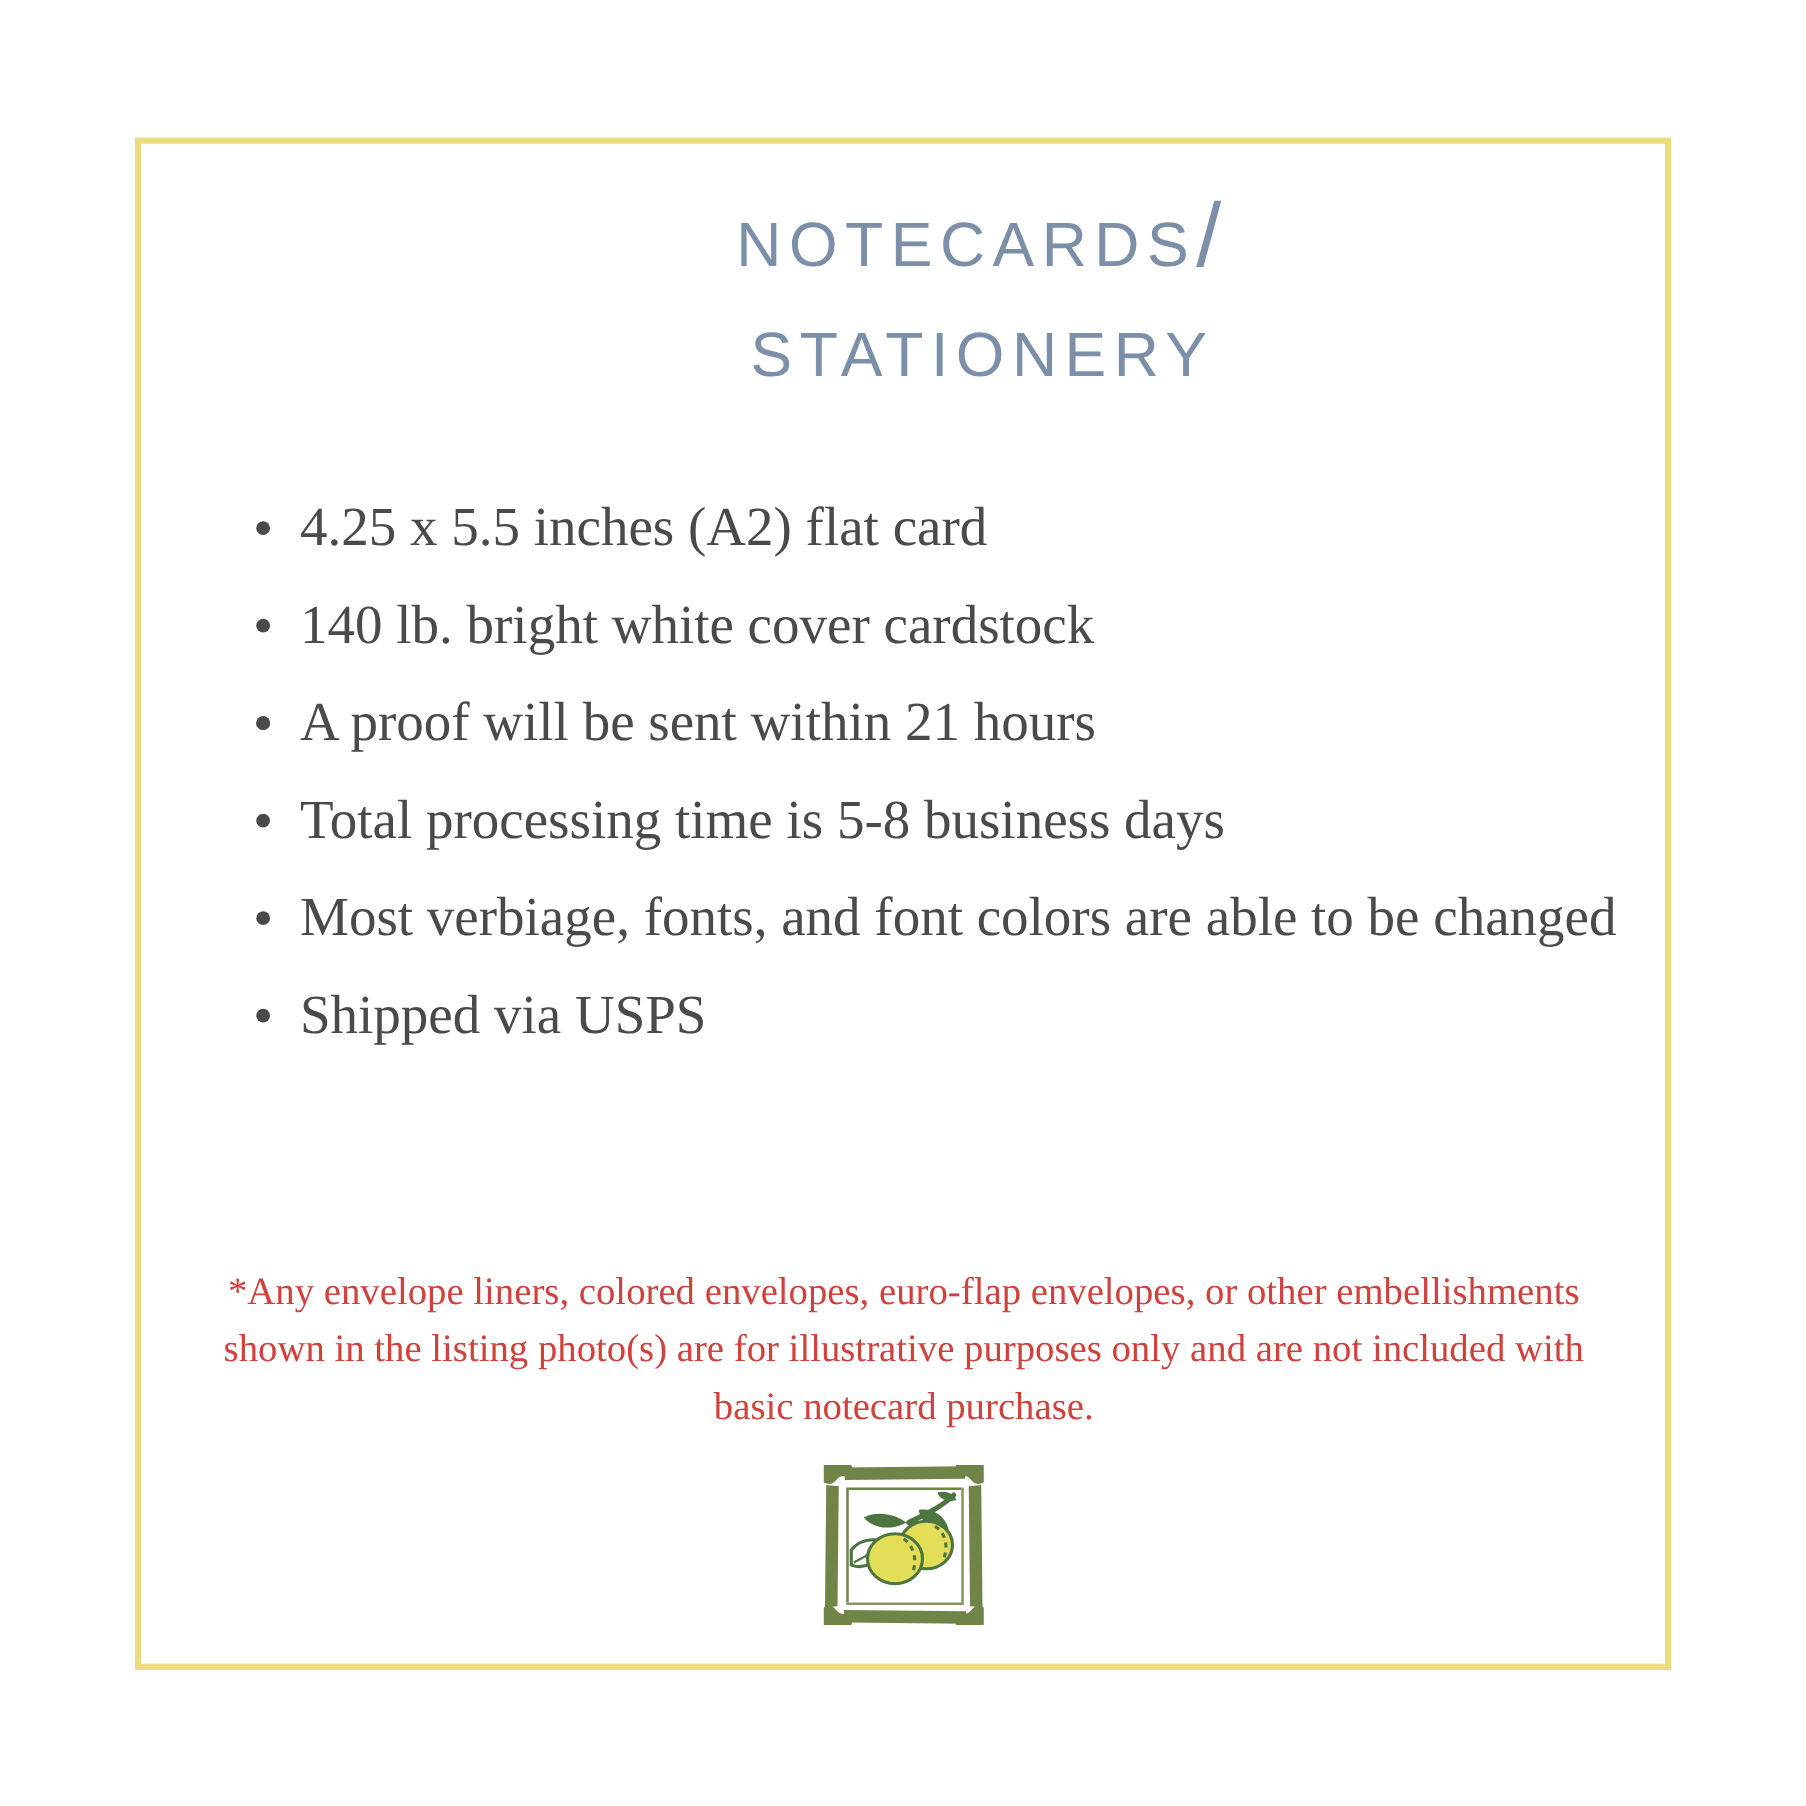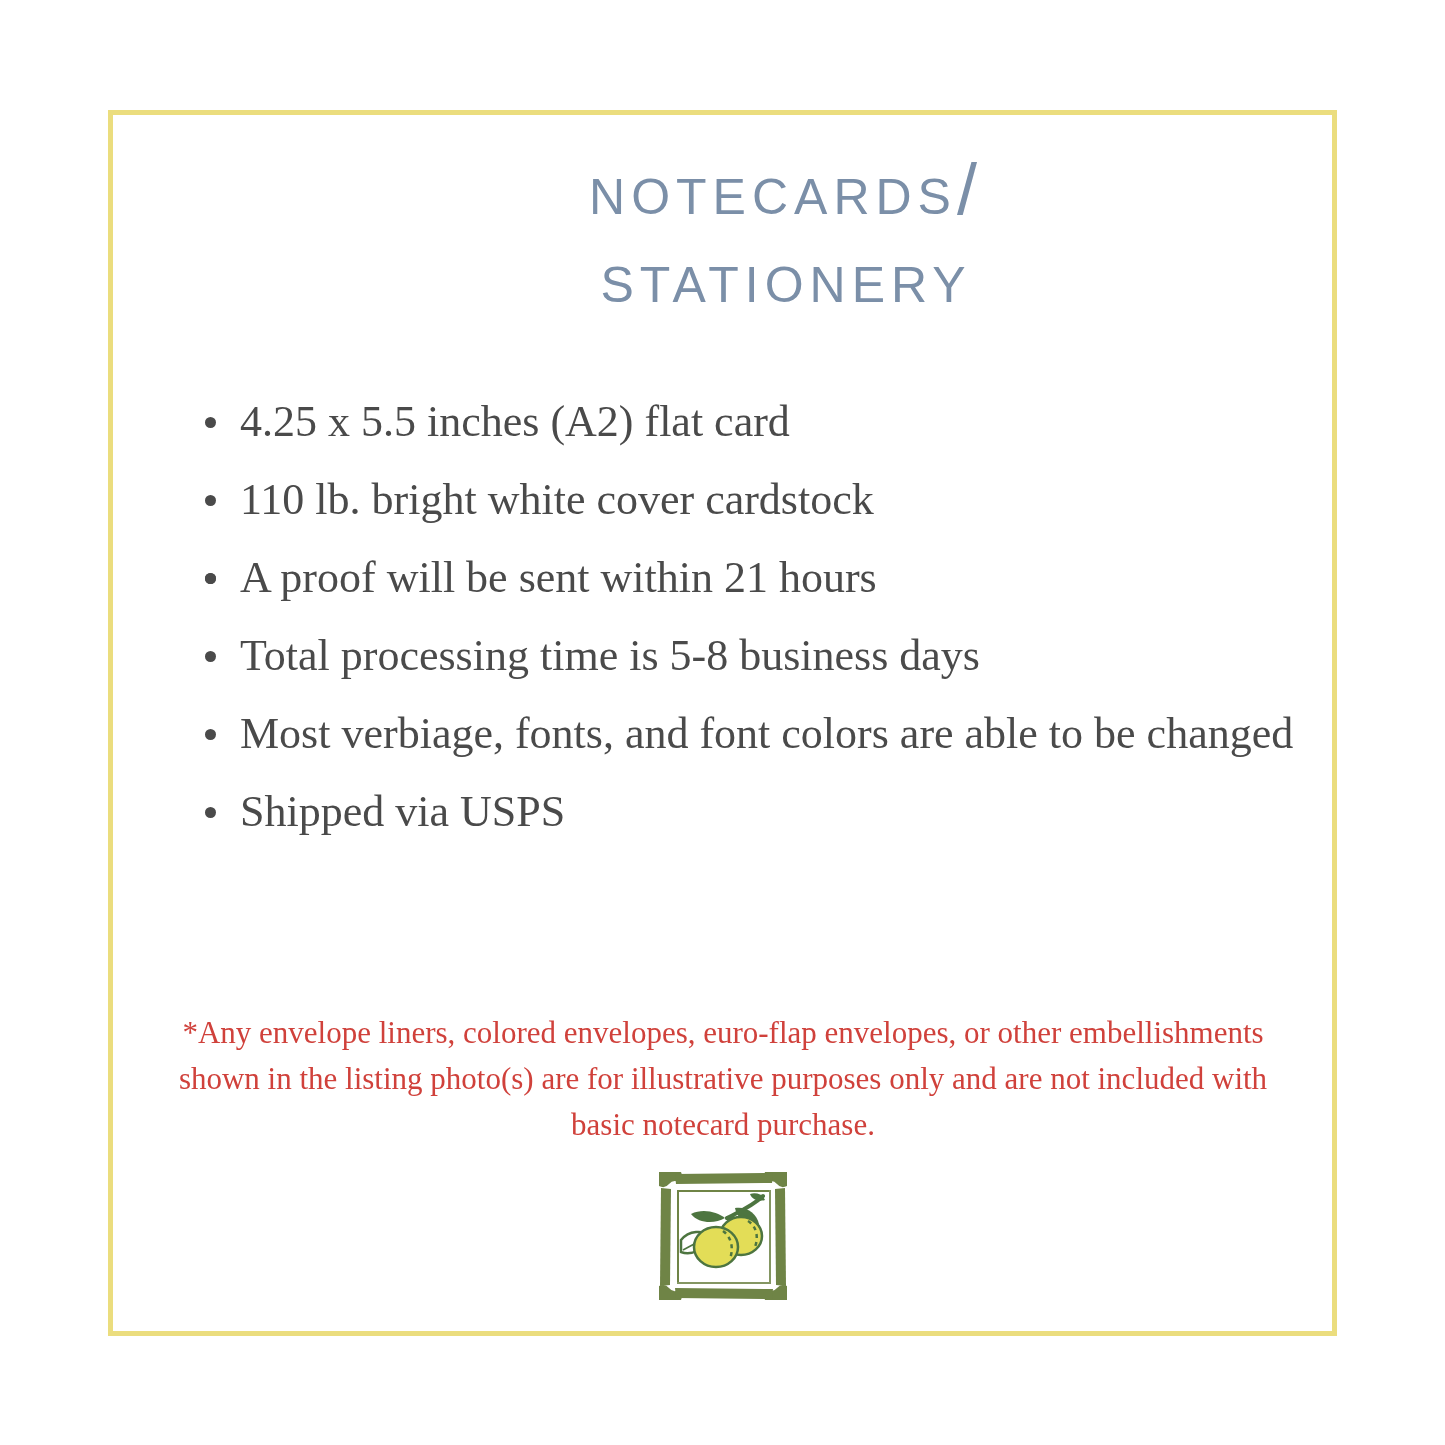--- a/index.html
+++ b/index.html
@@ -136,21 +136,21 @@
       <div class="title-line">Stationery</div>
     </div>
 
     <ul id="bullets">
       <li>
         <span class="dot"></span>
         <span>4.25 x 5.5 inches (A2) flat card</span>
       </li>
       <li>
         <span class="dot"></span>
-        <span>110 lb. bright white cover cardstock</span>
+        <span>140 lb. bright white cover cardstock</span>
       </li>
       <li>
         <span class="dot"></span>
       </li>
       <li>
         <span class="dot"></span>
         <span>A proof will be sent within 21 hours</span>
       </li>
       <li>
         <span class="dot"></span>

